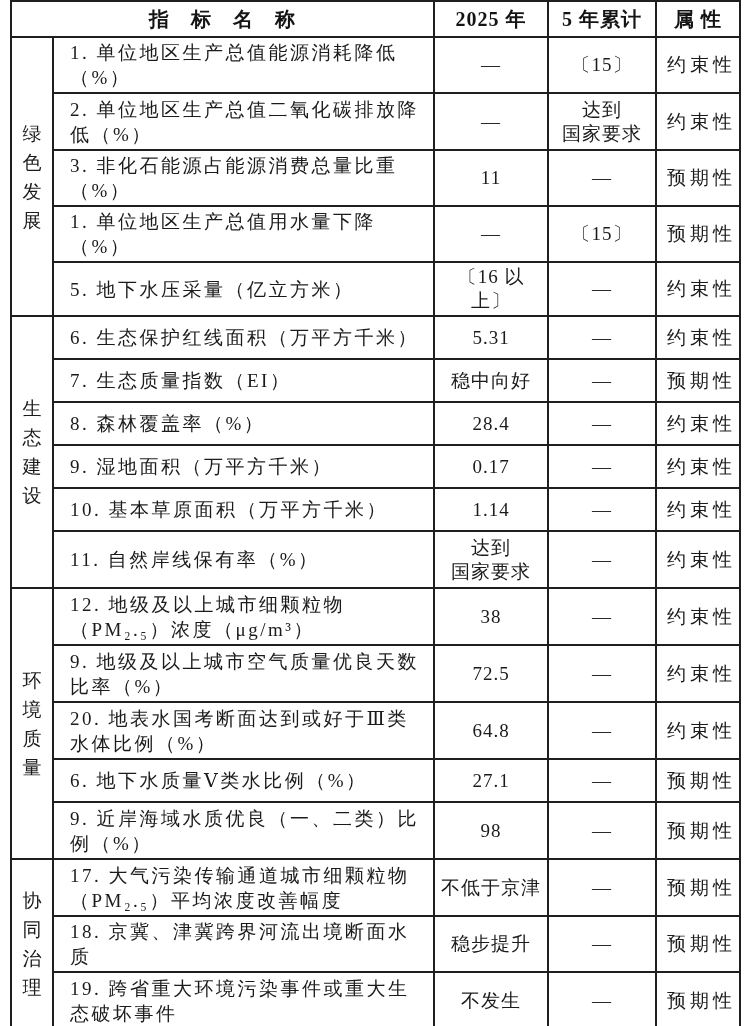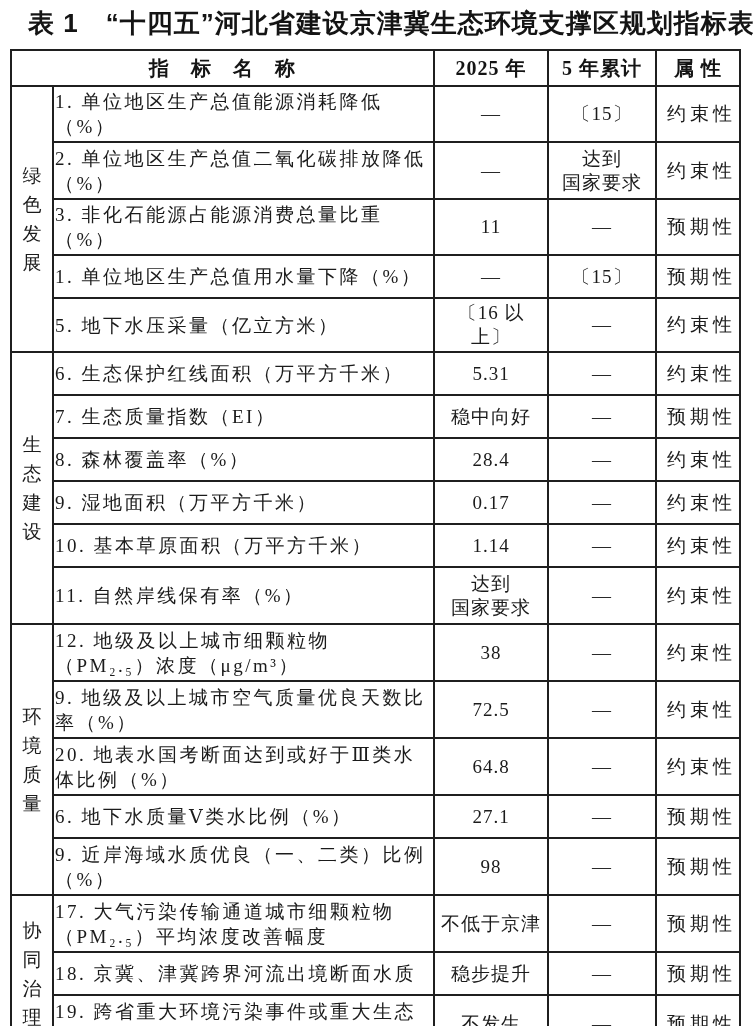--- a/index.html
+++ b/index.html
@@ -57,21 +57,21 @@
     font-size: 19px;
     line-height: 29px;
     color: #1b1b1b;
   }
   td.c-name {
     text-align: left;
     vertical-align: middle;
     font-size: 19px;
     line-height: 25px;
     letter-spacing: 2.5px;
-    padding-left: 1px;
+    padding-left: 16px;
     padding-right: 4px;
   }
   td.c-val {
     text-align: center;
     vertical-align: middle;
     font-size: 19px;
     line-height: 24px;
     white-space: pre-line;
     letter-spacing: 1px;
   }
@@ -80,21 +80,20 @@
     vertical-align: middle;
     font-size: 19px;
     letter-spacing: 4px;
   }
 </style>
 </head>
 <body>
 
 <div class="page">
 
-  <div class="doc-title">表 1　“十四五”河北省建设京津冀生态环境支撑区规划指标表</div>
 
   <table class="indicator-table">
     <colgroup>
       <col style="width:42px">
       <col style="width:381px">
       <col style="width:114px">
       <col style="width:108px">
       <col style="width:84px">
     </colgroup>
     <thead>

